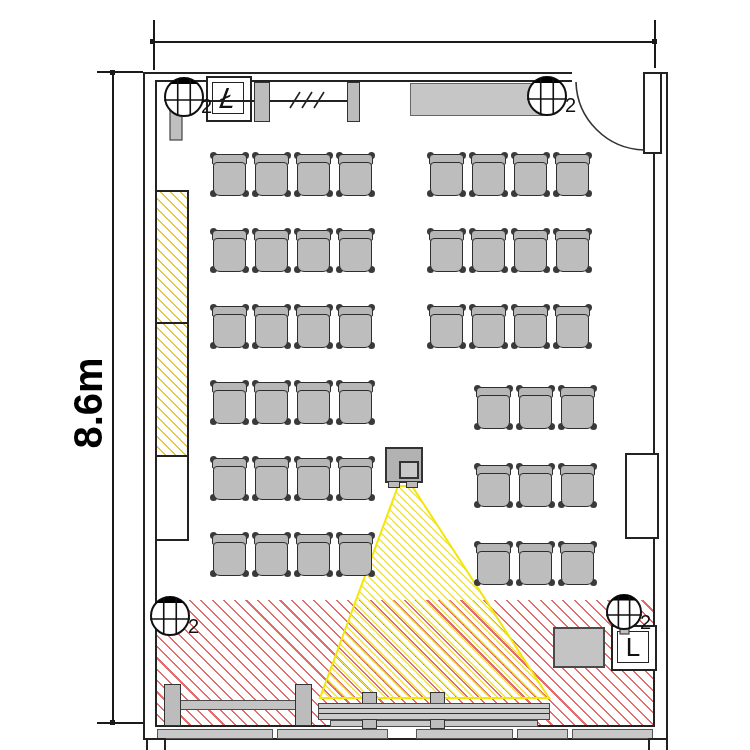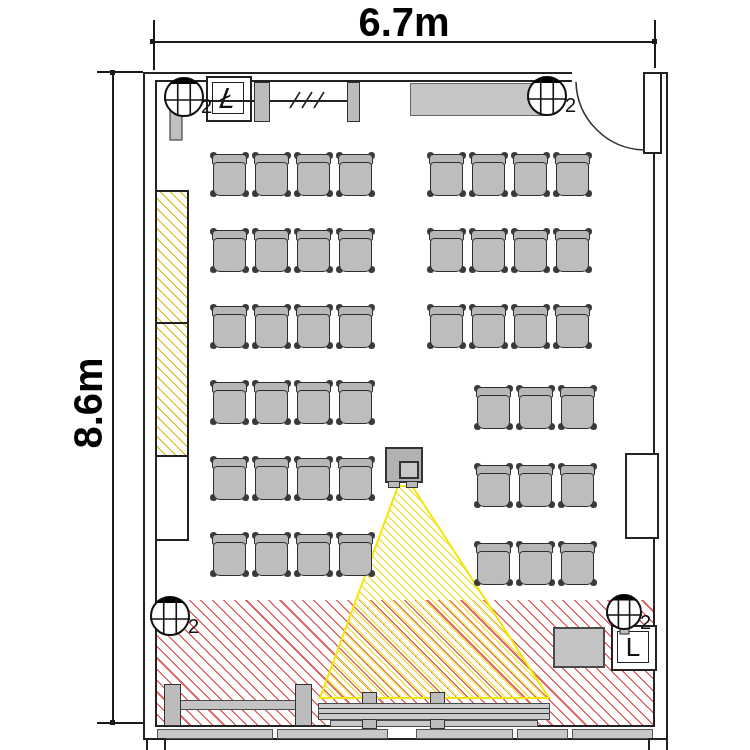--- a/index.html
+++ b/index.html
@@ -32,21 +32,20 @@
   .panel-letter{font-size:26px;color:#111;}
   .fixture-label{font-size:20px;color:#111;}
   .band-seg{position:absolute;top:2px;height:8px;background:#c8c8c8;border:1px solid #555;}
   svg{position:absolute;left:0;top:0;pointer-events:none;}
 </style>
 </head>
 <body>
 
 <div id="canvas">
 
-  <div class="abs dim-text" style="left:324px;top:0px;width:160px;text-align:center;">6.7m</div>
   <div class="abs dim-line" style="left:153px;top:41px;width:502px;height:2px;"></div>
   <div class="abs dim-line" style="left:153px;top:20px;width:2px;height:50px;"></div>
   <div class="abs dim-line" style="left:654px;top:20px;width:2px;height:48px;"></div>
   <div class="abs tick" style="left:150px;top:39px;"></div>
   <div class="abs tick" style="left:652px;top:39px;"></div>
 
   <div class="abs dim-text" style="left:88px;top:403px;transform:translate(-50%,-50%) rotate(-90deg);">8.6m</div>
   <div class="abs dim-line" style="left:112px;top:72px;width:2px;height:651px;"></div>
   <div class="abs dim-line" style="left:97px;top:71px;width:46px;height:2px;"></div>
   <div class="abs dim-line" style="left:97px;top:722px;width:46px;height:2px;"></div>

